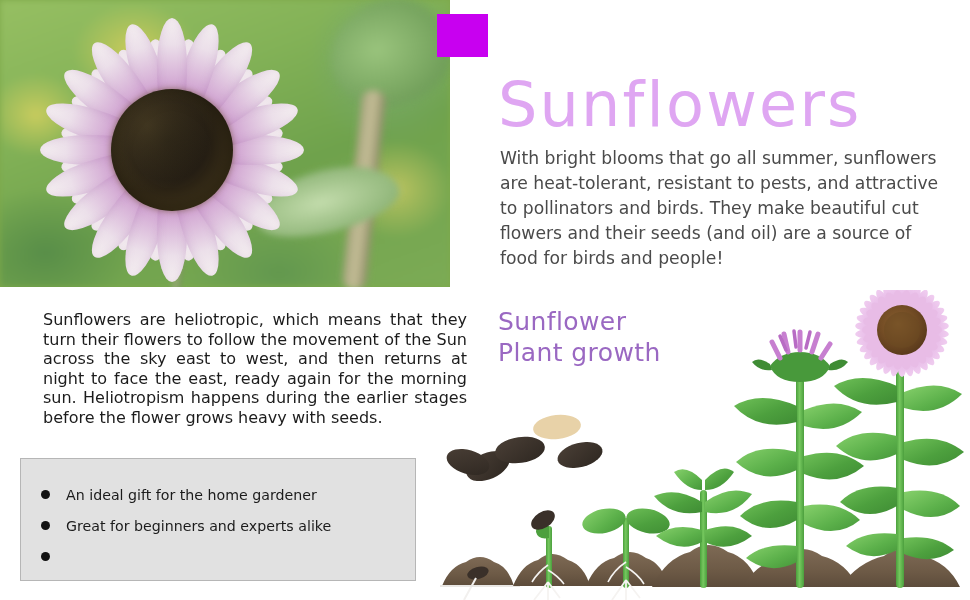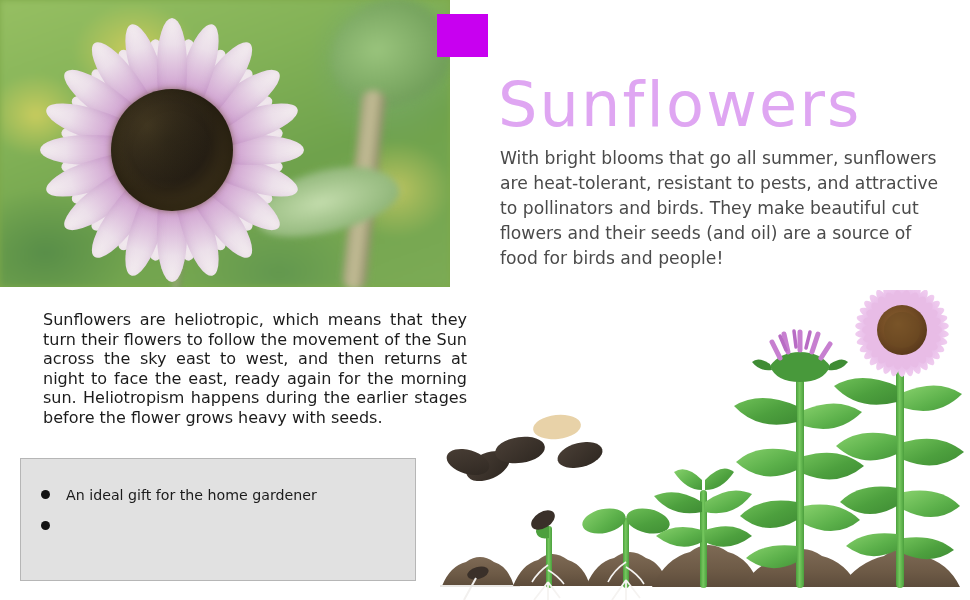--- a/index.html
+++ b/index.html
@@ -287,26 +287,32 @@
 <div class="helio">Sunflowers are heliotropic, which means that they turn their flowers to follow the movement of the Sun across the sky east to west, and then returns at night to face the east, ready again for the morning sun. Heliotropism happens during the earlier stages before the flower grows heavy with seeds.</div>
 
 <div class="bullet-box">
   <div class="bullet-list" id="bullet-list">
       <div class="bullet-item">
         <span class="bullet-dot"></span>
         <span>An ideal gift for the home gardener</span>
       </div>
       <div class="bullet-item">
         <span class="bullet-dot"></span>
+        <span>Great for beginners and experts alike</span>
+      </div>
+      <div class="bullet-item">
+        <span class="bullet-dot"></span>
       </div>
     </div>
 </div>
 
 <div class="growth">
 
+  <div class="growth-title">Sunflower
+Plant growth</div>
 
   <svg class="svg-stage" width="530" height="310" viewBox="0 0 530 310">
     <defs>
       <linearGradient id="gLeaf" x1="0" y1="0" x2="1" y2="1">
         <stop offset="0%" stop-color="#6fc058"></stop>
         <stop offset="55%" stop-color="#4da03e"></stop>
         <stop offset="100%" stop-color="#3f8c34"></stop>
       </linearGradient>
       <linearGradient id="gLeafL" x1="0" y1="0" x2="1" y2="1">
         <stop offset="0%" stop-color="#86d06b"></stop>

